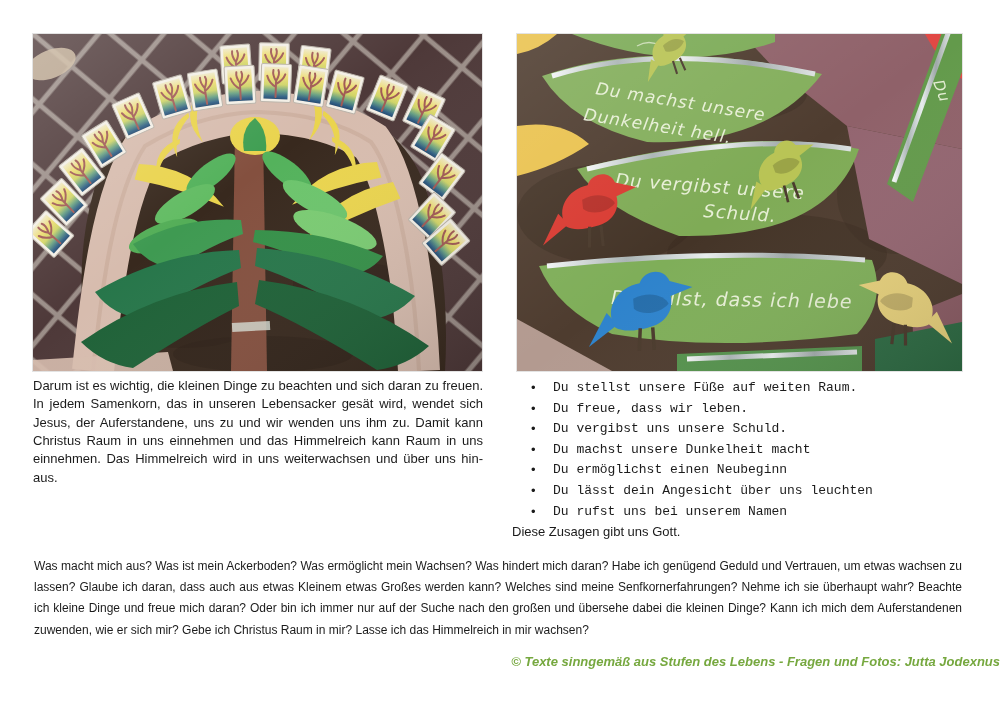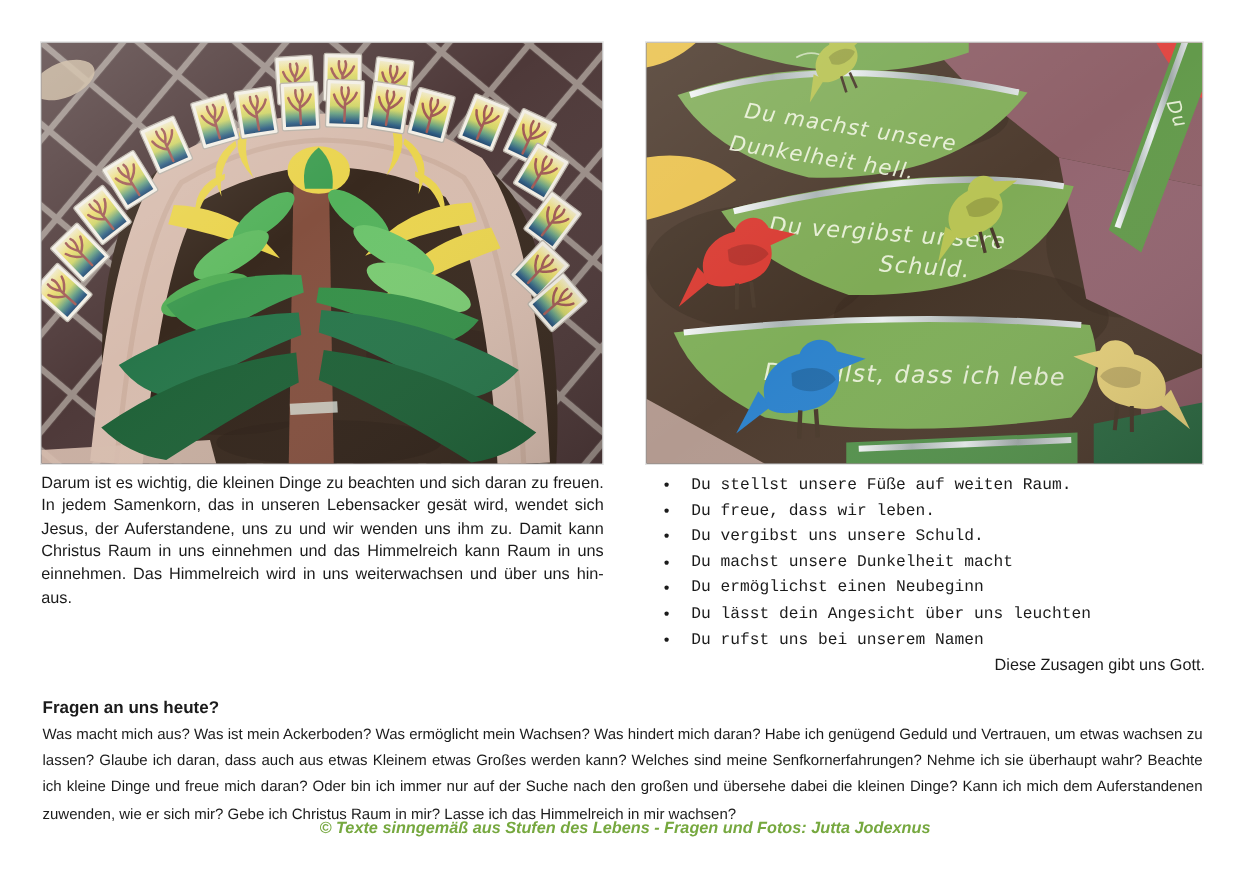--- a/index.html
+++ b/index.html
@@ -13,26 +13,26 @@
   .photo svg{display:block;width:100%;height:100%;}
   .colL{
     position:absolute;left:33px;top:377px;width:450px;
     font-size:13px;line-height:18.35px;text-align:justify;
   }
   .colL p{margin:0;}
   .colR{position:absolute;left:512px;top:378px;width:452px;font-size:13px;}
   .brow{display:flex;line-height:20.6px;}
   .dot{width:22px;padding-left:19px;flex:none;}
   .btxt{flex:1;font-family:Liberation Mono, monospace;}
-  .closing{line-height:20.6px;text-align:right;}
+  .closing{line-height:20.6px;}
   .questions{position:absolute;left:34px;top:556px;width:928px;}
   .qh{font-weight:bold;font-size:13.6px;line-height:19px;margin:0 0 2px 0;}
   .qt{font-size:12px;line-height:21.2px;text-align:justify;margin:0;}
   .footer{
-    position:absolute;left:0;top:654px;width:1000px;text-align:center;
+    position:absolute;left:0;top:654px;width:1000px;text-align:right;
     font-size:13px;font-weight:bold;font-style:italic;color:#76a83f;
   }
   .hw{font-family:"DejaVu Sans",sans-serif;font-style:italic;fill:#edf3dd;letter-spacing:1px;opacity:.95;}
 </style>
 </head>
 <body>
 
 <div class="photo" id="photoL">
   <svg viewBox="0 0 449 337">
     <defs>
@@ -274,17 +274,16 @@
       <span class="btxt">Du lässt dein Angesicht über uns leuchten</span>
     </div>
   <div class="brow">
       <span class="dot">•</span>
       <span class="btxt">Du rufst uns bei unserem Namen</span>
     </div>
   <div class="closing">Diese Zusagen gibt uns Gott.</div>
 </div>
 
 <div class="questions">
-  <p class="qh">Fragen an uns heute?</p>
   <p class="qt">Was macht mich aus? Was ist mein Ackerboden? Was ermöglicht mein Wachsen? Was hindert mich daran? Habe ich genügend Geduld und Vertrauen, um et­was wachsen zu lassen? Glaube ich daran, dass auch aus etwas Kleinem etwas Großes werden kann? Welches sind meine Senfkornerfahrungen? Nehme ich sie überhaupt wahr? Beachte ich kleine Dinge und freue mich daran? Oder bin ich immer nur auf der Suche nach den großen und übersehe dabei die kleinen Din­ge? Kann ich mich dem Auferstandenen zuwenden, wie er sich mir? Gebe ich Christus Raum in mir? Lasse ich das Himmelreich in mir wachsen?</p>
 </div>
 
 <div class="footer">© Texte sinngemäß aus Stufen des Lebens - Fragen und Fotos: Jutta Jodexnus</div>
 
 </body></html>

